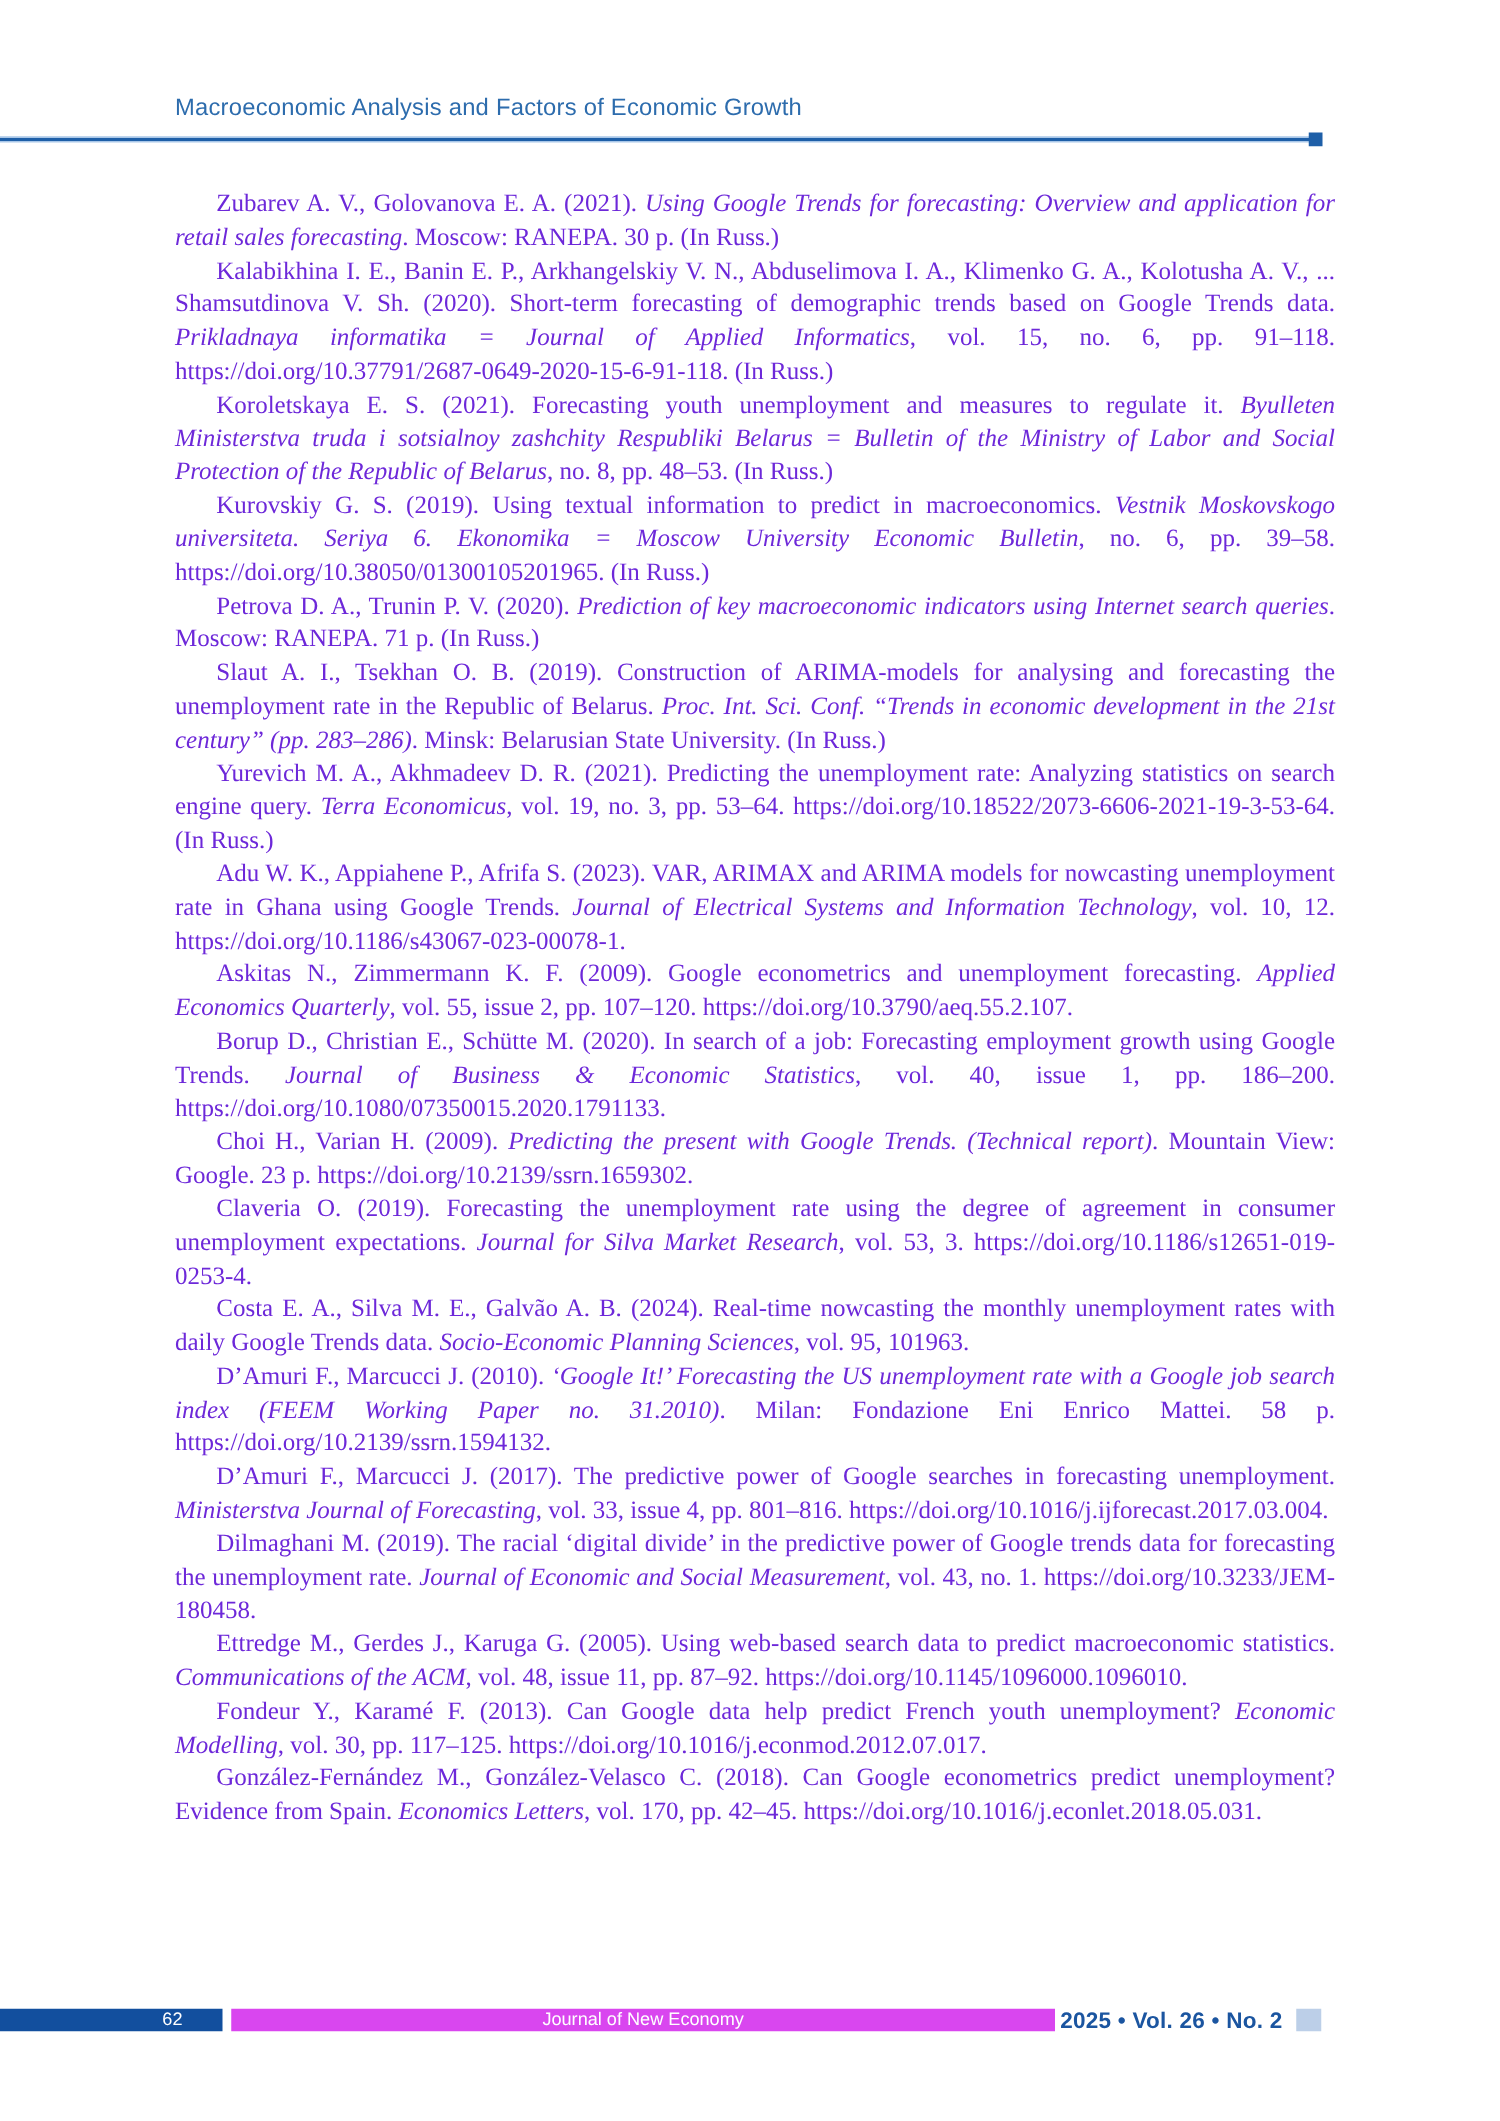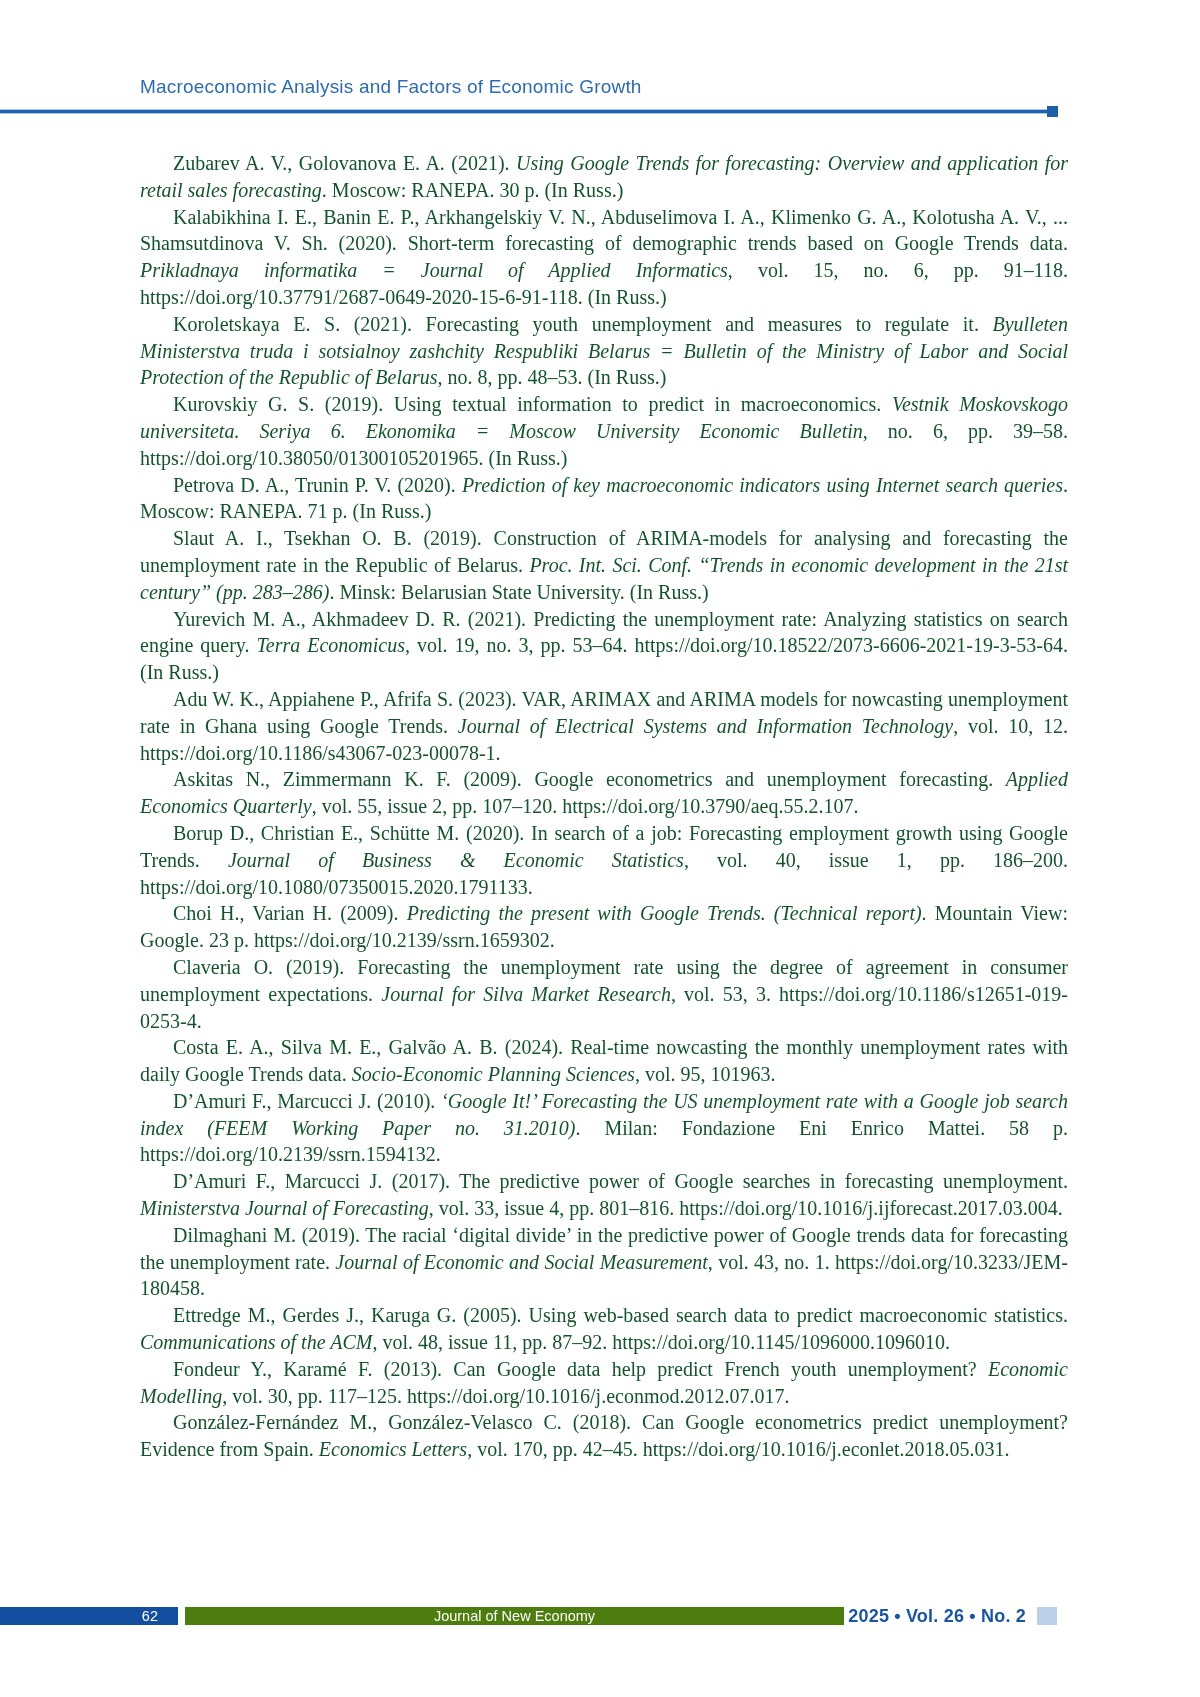--- a/index.html
+++ b/index.html
@@ -32,43 +32,43 @@
     position: absolute;
     right: -6px; top: -3px;
     width: 11px; height: 11px;
     background: #1e5fa8;
     display: block;
   }
   
   .refs {
     position: absolute;
     top: 150px; left: 140px; width: 928px;
-    color: #14532d;
+    color: #6d28d9;
   }
   .refs p.ref {
     margin: 0;
     font-size: 20px;
     line-height: 26.8px;
     text-align: justify;
     text-indent: 33px;
     overflow-wrap: break-word;
   }
   .refs p.ref i { font-style: italic; }
   
   .footer { position: absolute; left: 0; top: 1607px; width: 1200px; height: 18px;
     font-family: "Liberation Sans", sans-serif; }
   .f-page {
     position: absolute; left: 0; top: 0; width: 178px; height: 18px;
     background: #124f9e; color: #ffffff;
     display: flex; align-items: center; justify-content: flex-end;
-    font-size: 14.5px; padding-right: 20px; box-sizing: border-box;
+    font-size: 14.5px; padding-right: 32px; box-sizing: border-box;
   }
   .f-journal {
     position: absolute; left: 185px; top: 0; width: 659px; height: 18px;
-    background: #4d7c0f; color: #ffffff;
+    background: #d946ef; color: #ffffff;
     display: flex; align-items: center; justify-content: center;
     font-size: 14.5px;
   }
   .f-issue {
     position: absolute; left: 844px; top: 0; width: 182px; height: 18px;
     color: #1b55a0;
     display: flex; align-items: center; justify-content: flex-end;
     font-size: 18px; font-weight: bold; letter-spacing: 0.2px;
   }
   .f-square {

